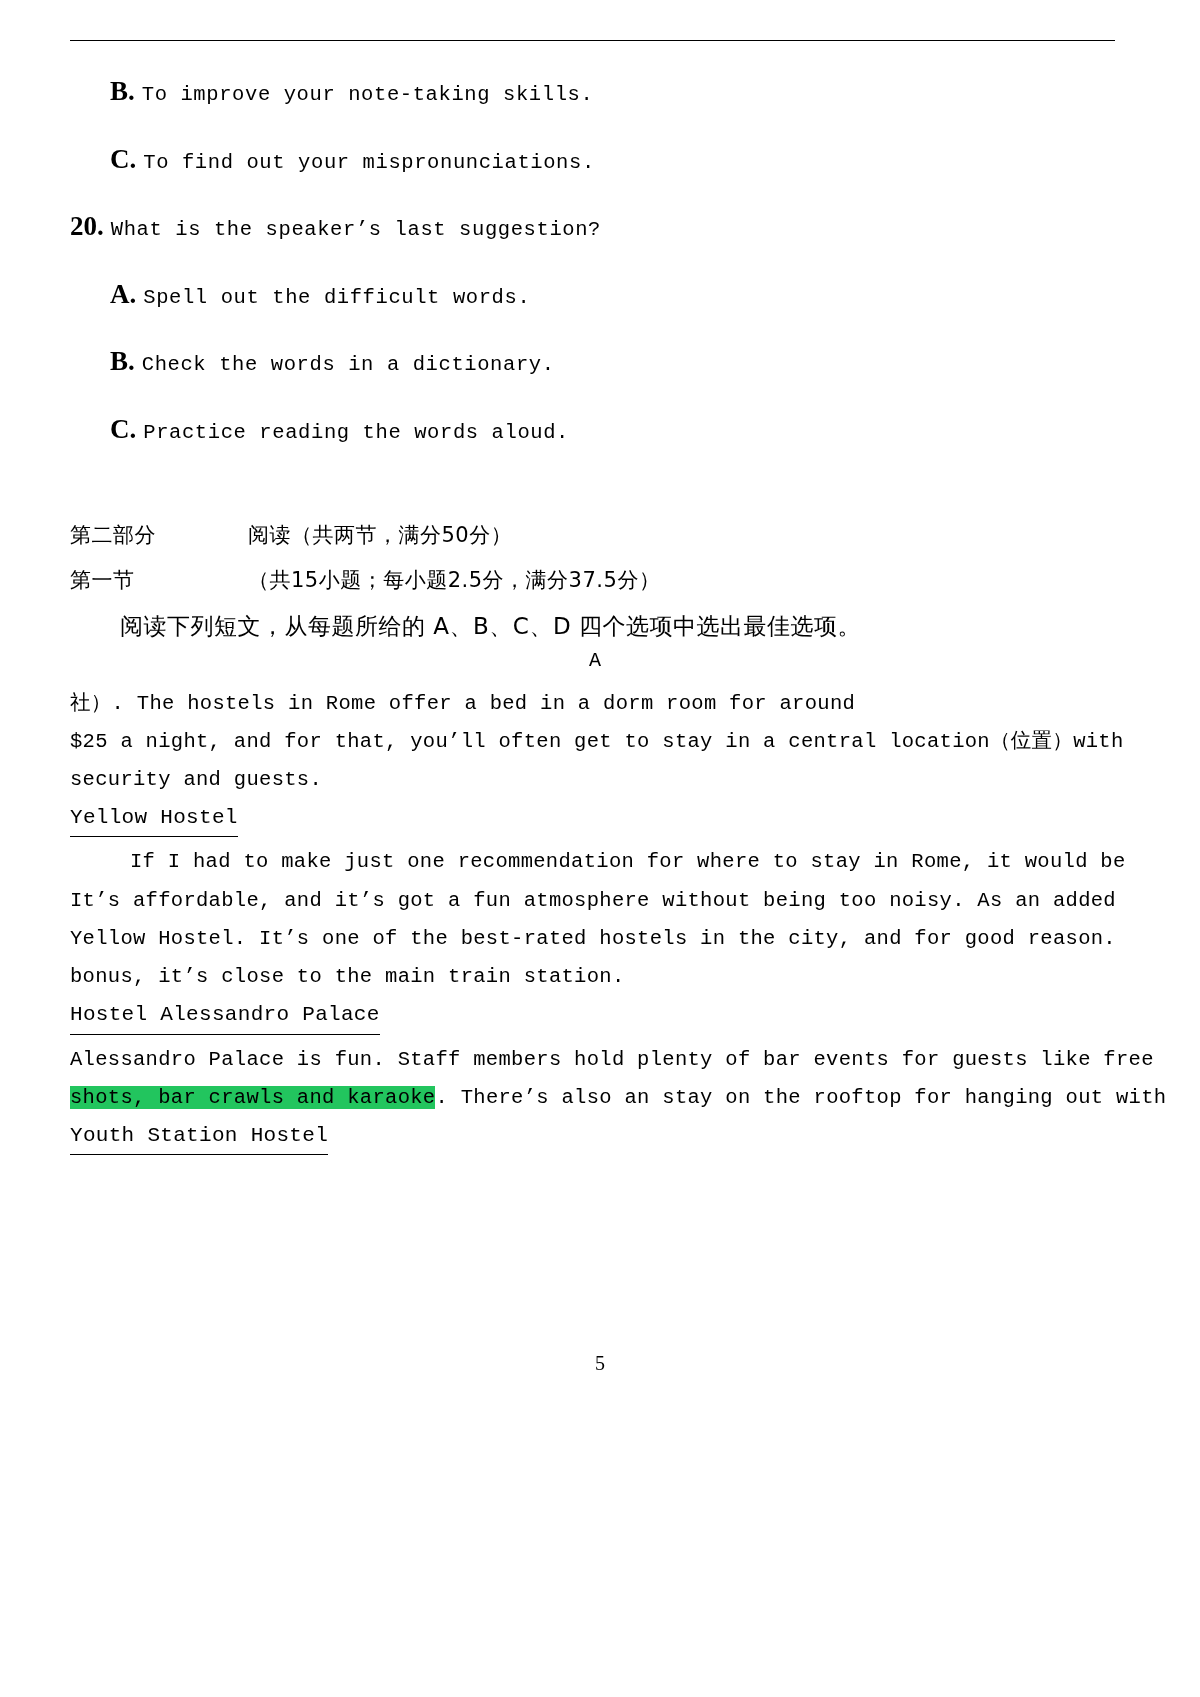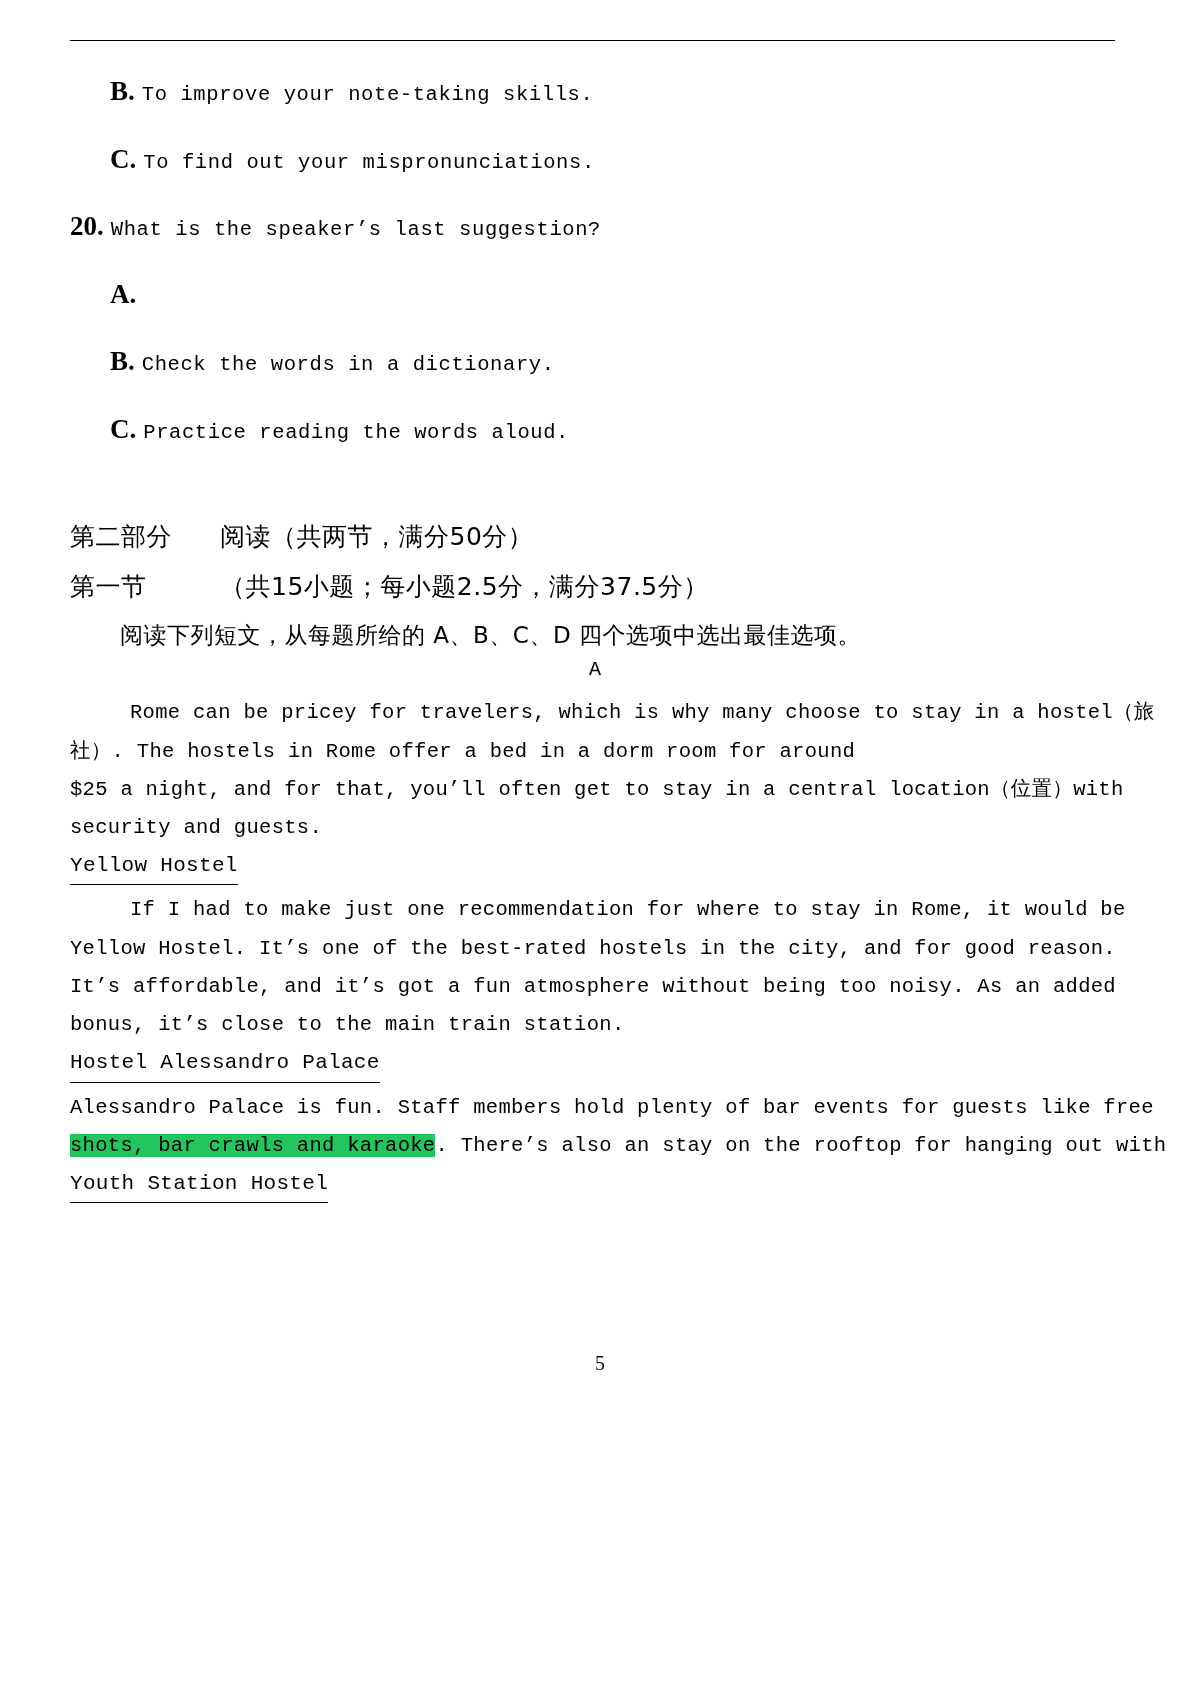--- a/index.html
+++ b/index.html
@@ -56,23 +56,24 @@
     white-space: nowrap;
   }
   .section-gap {
     height: 40px;
   }
   
   .cn-row {
     display: flex;
     align-items: baseline;
     font-family: "DejaVu Sans", sans-serif;
-    font-size: 25px;
+    font-size: 21px;
     margin-bottom: 17px;
     letter-spacing: 0.5px;
+    gap: 28px;
   }
   .cn-row .lbl {
     width: 150px;
     flex: none;
   }
   .cn-row .val {
     flex: none;
   }
   .cn-instr {
     font-family: "DejaVu Sans", sans-serif;
@@ -144,20 +145,21 @@
       <span class="q-text">To find out your mispronunciations.</span>
     </div>
 
     <div class="q-line">
       <span class="q-label">20.</span>
       <span class="q-text">What is the speaker’s last suggestion?</span>
     </div>
 
     <div class="q-line indent">
       <span class="q-label">A.</span>
+      <span class="q-text">Spell out the difficult words.</span>
     </div>
 
     <div class="q-line indent">
       <span class="q-label">B.</span>
       <span class="q-text">Check the words in a dictionary.</span>
     </div>
 
     <div class="q-line indent">
       <span class="q-label">C.</span>
       <span class="q-text">Practice reading the words aloud.</span>
@@ -172,31 +174,30 @@
 
     <div class="cn-row">
       <span class="lbl">第一节</span>
       <span class="val">（共15小题；每小题2.5分，满分37.5分）</span>
     </div>
 
     <div class="cn-instr">阅读下列短文，从每题所给的 A、B、C、D 四个选项中选出最佳选项。</div>
 
     <div class="center-letter">A</div>
 
-    <p class="body-text first nowrap-block">Rome can be pricey for travelers, which is why many choose to stay in a hostel（旅</p>
     <p class="body-text nowrap-block">社）. The hostels in Rome offer a bed in a dorm room for around</p>
     <p class="body-text nowrap-block">$25 a night, and for that, you’ll often get to stay in a central location（位置）with</p>
     <p class="body-text nowrap-block">security and guests.</p>
 
     <div class="sub-head-wrap">
       <span class="sub-head">Yellow Hostel</span>
     </div>
     <p class="body-text first nowrap-block">If I had to make just one recommendation for where to stay in Rome, it would be</p>
+    <p class="body-text nowrap-block">It’s affordable, and it’s got a fun atmosphere without being too noisy. As an added</p>
     <p class="body-text nowrap-block">Yellow Hostel. It’s one of the best-rated hostels in the city, and for good reason.</p>
-    <p class="body-text nowrap-block">It’s affordable, and it’s got a fun atmosphere without being too noisy. As an added</p>
     <p class="body-text nowrap-block">bonus, it’s close to the main train station.</p>
 
     <div class="sub-head-wrap">
       <span class="sub-head">Hostel Alessandro Palace</span>
     </div>
     <p class="body-text nowrap-block">Alessandro Palace is fun. Staff members hold plenty of bar events for guests like free</p>
     <p class="body-text nowrap-block"><span class="hl">shots, bar crawls and karaoke</span><span>. There’s also an stay on the rooftop for hanging out with</span></p>
 
     <div class="sub-head-wrap">
       <span class="sub-head">Youth Station Hostel</span>

